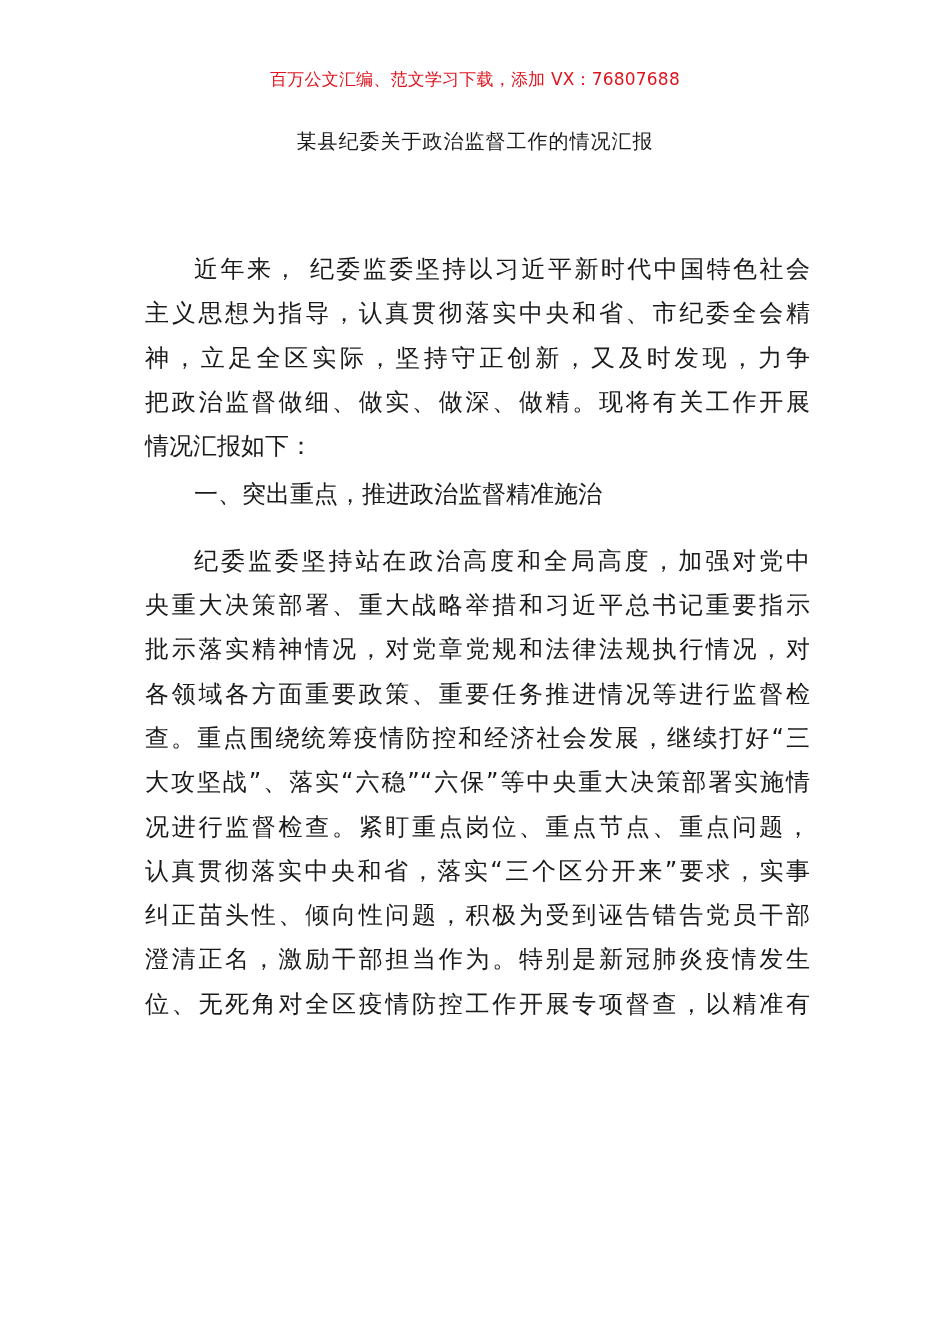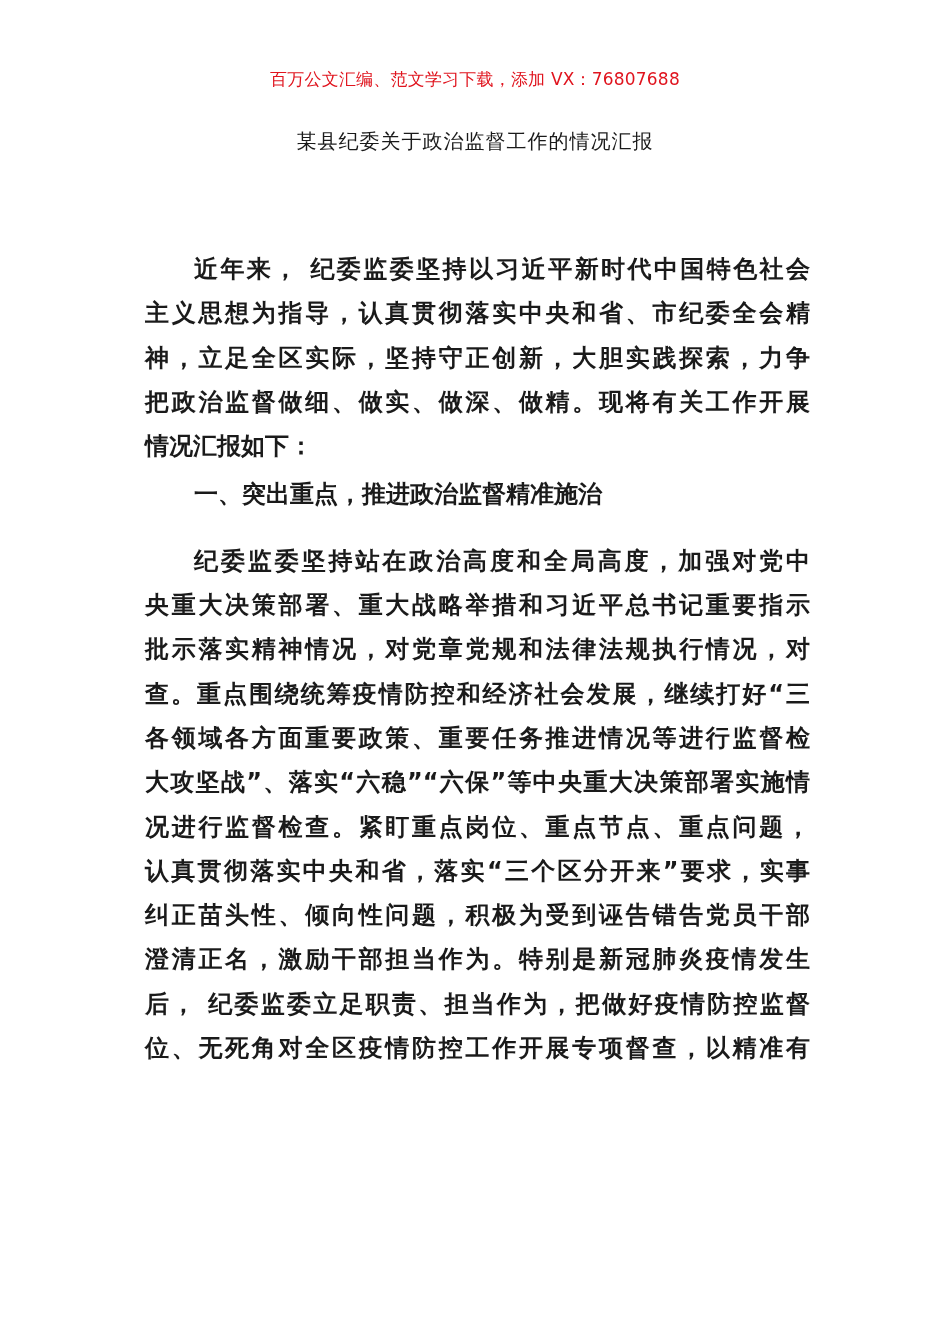--- a/index.html
+++ b/index.html
@@ -41,21 +41,20 @@
       text-align: center;
       font-size: 20px;
       color: #1a1a1a;
       letter-spacing: 1px;
     }
     .body-text {
       position: absolute;
       left: 145px;
       top: 247px;
       width: 665px;
-      font-weight: bold;
     }
     .line {
       height: 44.3px;
       line-height: 44.3px;
       font-size: 24px;
       white-space: nowrap;
       text-align: justify;
       text-align-last: justify;
       letter-spacing: 0;
     }
@@ -72,36 +71,35 @@
 <div class="page">
 
   <div class="header-note">百万公文汇编、范文学习下载，添加 VX：76807688</div>
 
   <div class="doc-title">某县纪委关于政治监督工作的情况汇报</div>
 
   <div class="body-text">
     <div>
       <div class="line indent">近年来， 纪委监委坚持以习近平新时代中国特色社会</div>
       <div class="line">主义思想为指导，认真贯彻落实中央和省、市纪委全会精</div>
-      <div class="line">神，立足全区实际，坚持守正创新，大胆实践探索，力争</div>
+      <div class="line">神，立足全区实际，坚持守正创新，又及时发现，力争</div>
       <div class="line">把政治监督做细、做实、做深、做精。现将有关工作开展</div>
       <div class="line last">情况汇报如下：</div>
     </div>
 
     <div class="line indent last" style="margin-top:4px;">一、突出重点，推进政治监督精准施治</div>
 
     <div style="margin-top:22px;">
       <div class="line indent">纪委监委坚持站在政治高度和全局高度，加强对党中</div>
       <div class="line">央重大决策部署、重大战略举措和习近平总书记重要指示</div>
       <div class="line">批示落实精神情况，对党章党规和法律法规执行情况，对</div>
+      <div class="line">各领域各方面重要政策、重要任务推进情况等进行监督检</div>
       <div class="line">查。重点围绕统筹疫情防控和经济社会发展，继续打好“三</div>
-      <div class="line">各领域各方面重要政策、重要任务推进情况等进行监督检</div>
       <div class="line">大攻坚战”、落实“六稳”“六保”等中央重大决策部署实施情</div>
       <div class="line">况进行监督检查。紧盯重点岗位、重点节点、重点问题，</div>
       <div class="line">认真贯彻落实中央和省，落实“三个区分开来”要求，实事</div>
       <div class="line">纠正苗头性、倾向性问题，积极为受到诬告错告党员干部</div>
       <div class="line">澄清正名，激励干部担当作为。特别是新冠肺炎疫情发生</div>
-      <div class="line">后， 纪委监委立足职责、担当作为，把做好疫情防控监督</div>
       <div class="line">位、无死角对全区疫情防控工作开展专项督查，以精准有</div>
     </div>
   </div>
 
 </div>
 
 </body></html>

